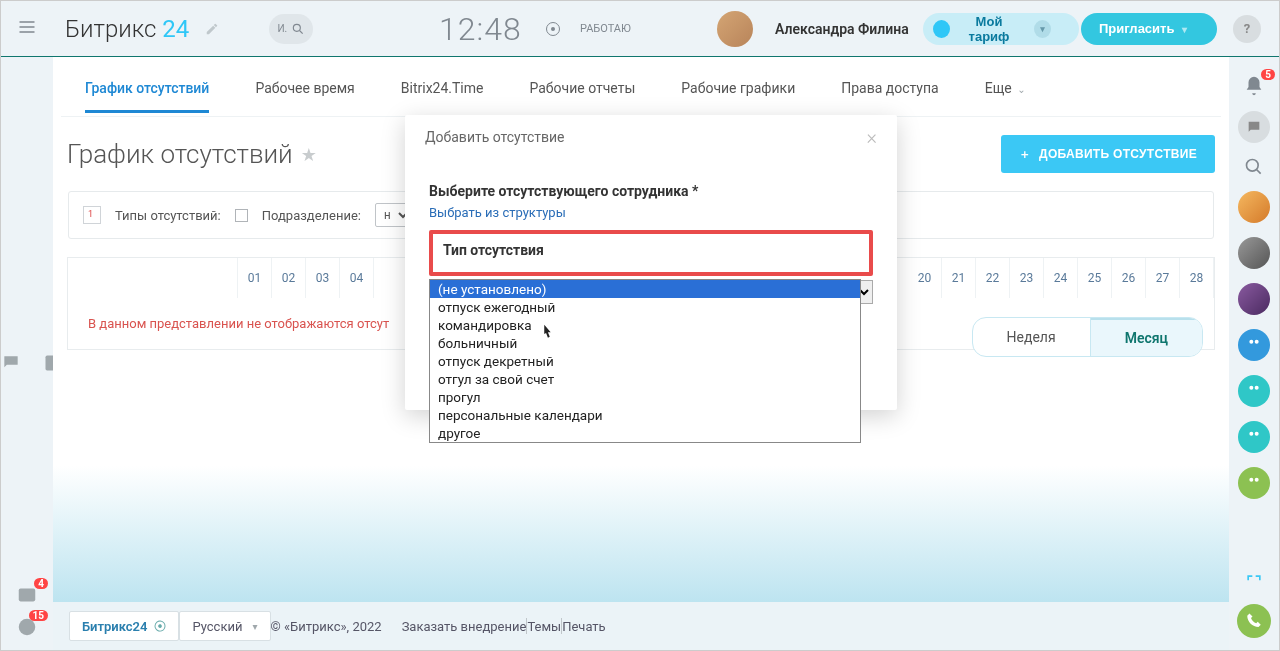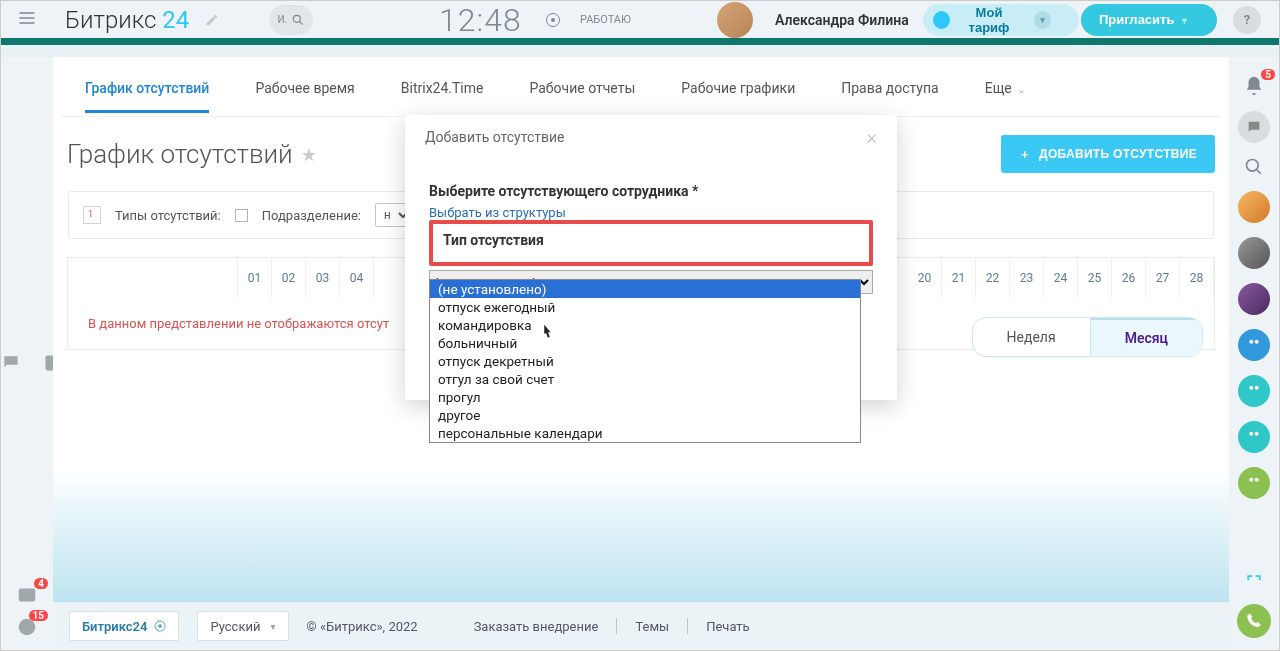--- a/index.html
+++ b/index.html
@@ -1,18 +1,18 @@
 <!DOCTYPE html>
 <html><head>
 <meta charset="utf-8">
 <style>
 *{box-sizing:border-box;margin:0;padding:0}
 body{font-family:-apple-system,BlinkMacSystemFont,"Segoe UI",Roboto,Arial,sans-serif;font-size:13px;color:#333;background:#e8f2f5;width:1280px;height:651px;overflow:hidden;position:relative;border:1px solid #ccc}
 
-.hdr{height:44px;background:#edf3f7;display:flex;align-items:center;padding:0 16px;position:relative;border-bottom:7px solid #0f766e}
+.hdr{height:56px;background:#edf3f7;display:flex;align-items:center;padding:0 16px;position:relative;border-bottom:1px solid #0f766e}
 .hamburger{width:24px;height:24px;margin-right:24px;color:#808890;cursor:pointer}
 .logo{font-size:24px;color:#333;font-weight:300}
 .logo .b24{color:#2fc7f7;font-weight:400}
 .pencil{margin-left:16px;color:#c0c8cc}
 .search-pill{margin-left:50px;width:44px;height:30px;border-radius:16px;background:#e0e6ea;display:flex;align-items:center;justify-content:center;color:#808890;gap:4px;font-size:10px}
 .clock{position:absolute;left:438px;font-size:32px;color:#808890;font-weight:300;letter-spacing:1px}
 .work-status{position:absolute;left:545px;display:flex;align-items:center;gap:20px;color:#808890;font-size:11px}
 .dot-circle{width:14px;height:14px;border:1px solid #808890;border-radius:50%;display:inline-flex;align-items:center;justify-content:center}
 .dot-circle::after{content:"";width:4px;height:4px;background:#808890;border-radius:50%}
 .avatar{width:36px;height:36px;border-radius:50%;background:linear-gradient(135deg,#d4a574,#b8845a)}
@@ -57,44 +57,44 @@
 .add-abs-btn{margin-left:auto;background:#3bc8f5;color:#fff;border:none;height:38px;padding:0 18px;border-radius:3px;font-weight:700;font-size:12px;letter-spacing:.3px;cursor:pointer;display:flex;align-items:center;gap:8px}
 .panel{background:#fff;margin:0 15px;border-radius:3px;border:1px solid #e6eaec}
 .filter-row{height:46px;display:flex;align-items:center;padding:0 14px;gap:14px;color:#555;font-size:13px}
 .cal-ic{width:18px;height:18px;display:inline-block;background:#fff;border:1px solid #d0d4d8;position:relative}
 .cal-ic::after{content:"1";font-size:9px;color:#d44;position:absolute;left:4px;top:2px}
 .chk{width:13px;height:13px;border:1px solid #b0b4b8;display:inline-block;vertical-align:middle}
 .mini-select{height:24px;border:1px solid #c0c4c8;border-radius:2px;padding:0 4px;background:#fff;font-size:12px;color:#555}
 .view-tabs{position:absolute;right:26px;top:260px;display:flex;border:1px solid #c8e8f2;border-radius:14px;overflow:hidden;height:40px;background:#fff}
 .view-tab{padding:0 34px;display:flex;align-items:center;color:#555;cursor:pointer;font-size:14px;border-right:1px solid #c8e8f2}
 .view-tab:last-child{border-right:none}
-.view-tab.active{background:#eaf7fc;font-weight:600;color:#4c1d95;border-top:2px solid #b8e0ec}
+.view-tab.active{background:#eaf7fc;font-weight:600;color:#0f766e;border-top:2px solid #b8e0ec}
 .cal-grid{margin:18px 14px 0;border:1px solid #e8ecee;background:#fff}
 .cal-head{display:flex;height:40px}
 .cal-cell{flex:0 0 34px;display:flex;align-items:center;justify-content:center;border-right:1px solid #eef2f4;font-size:12px;color:#5a7a9a}
 .cal-cell:first-child{flex:0 0 170px}
 .empty-msg{padding:18px 20px;color:#d9534f;font-size:13px}
 
 .modal{position:absolute;left:404px;top:114px;width:492px;background:#fff;box-shadow:0 6px 24px rgba(0,0,0,.18);border-radius:2px;z-index:50}
 .modal-head{height:44px;display:flex;align-items:center;padding:0 20px;color:#666;font-size:14px}
 .modal-head .close{margin-left:auto;color:#bbb;cursor:pointer;font-size:20px;font-weight:300}
 .modal-body{padding:12px 24px 20px}
 .mlabel{font-weight:700;font-size:14px;color:#333;margin:12px 0 6px}
 .mlink{color:#2a6db7;font-size:13px;cursor:pointer}
-.field-box{border:4px solid #e94b4b;border-radius:2px;padding:8px 10px 10px;}
+.field-box{border:4px solid #e94b4b;border-radius:2px;padding:8px 10px 10px;margin-top:10px}
 .native-select{width:100%;height:24px;border:1px solid #aaa;font-size:13px;margin-top:4px;background:#efefef}
 .dropdown-list{position:absolute;left:428px;top:278px;width:432px;background:#fff;border:1px solid #888;z-index:60;font-size:13.5px}
 .dd-item{padding:1px 8px;cursor:pointer;color:#222}
 .dd-item.sel{background:#2a6fd6;color:#fff}
 .cursor{position:absolute;left:535px;top:322px;z-index:70;font-size:18px;pointer-events:none}
 .modal-foot{display:flex;justify-content:center;align-items:center;gap:20px;padding:26px 0 22px}
 .btn-add{background:#a6d42e;color:#fff;border:none;height:38px;padding:0 22px;font-weight:700;font-size:12px;letter-spacing:.3px;border-radius:2px;cursor:pointer}
 .btn-close{color:#e94b4b;font-weight:700;font-size:12px;letter-spacing:.3px;cursor:pointer}
 
-.footer{position:absolute;left:52px;right:50px;bottom:0;height:48px;background:rgba(236,244,248,.7);display:flex;align-items:center;padding:0 16px;gap:18px;font-size:13px;color:#556}
+.footer{position:absolute;left:52px;right:50px;bottom:0;height:48px;background:rgba(236,244,248,.7);display:flex;align-items:center;padding:0 16px;font-size:13px;color:#556}
 .foot-pill{background:#fff;border:1px solid #d8e0e4;height:30px;padding:0 12px;border-radius:2px;display:flex;align-items:center;gap:6px}
 .foot-pill .fb{color:#2a7fae;font-weight:600}
 .foot-link{color:#556;cursor:pointer}
 .vdiv{width:1px;height:16px;background:#c0c6ca}
 svg{display:block}
 </style>
 </head>
 <body>
 
 <div class="hdr">
@@ -355,22 +355,22 @@
 </div>
 
 <div class="dropdown-list">
   <div class="dd-item sel">(не установлено)</div>
   <div class="dd-item">отпуск ежегодный</div>
   <div class="dd-item">командировка</div>
   <div class="dd-item">больничный</div>
   <div class="dd-item">отпуск декретный</div>
   <div class="dd-item">отгул за свой счет</div>
   <div class="dd-item">прогул</div>
+  <div class="dd-item">персональные календари</div>
   <div class="dd-item">другое</div>
-  <div class="dd-item">персональные календари</div>
 </div>
 <div class="cursor">
   <svg width="22" height="22" viewBox="0 0 24 24">
       <path fill="#222" d="M9 2v10l2-1 2 5 2-1-2-5h3L9 2z"></path>
     </svg>
 </div>
 
 <div class="footer">
   <div class="foot-pill">
     <span class="fb">Битрикс24</span>

